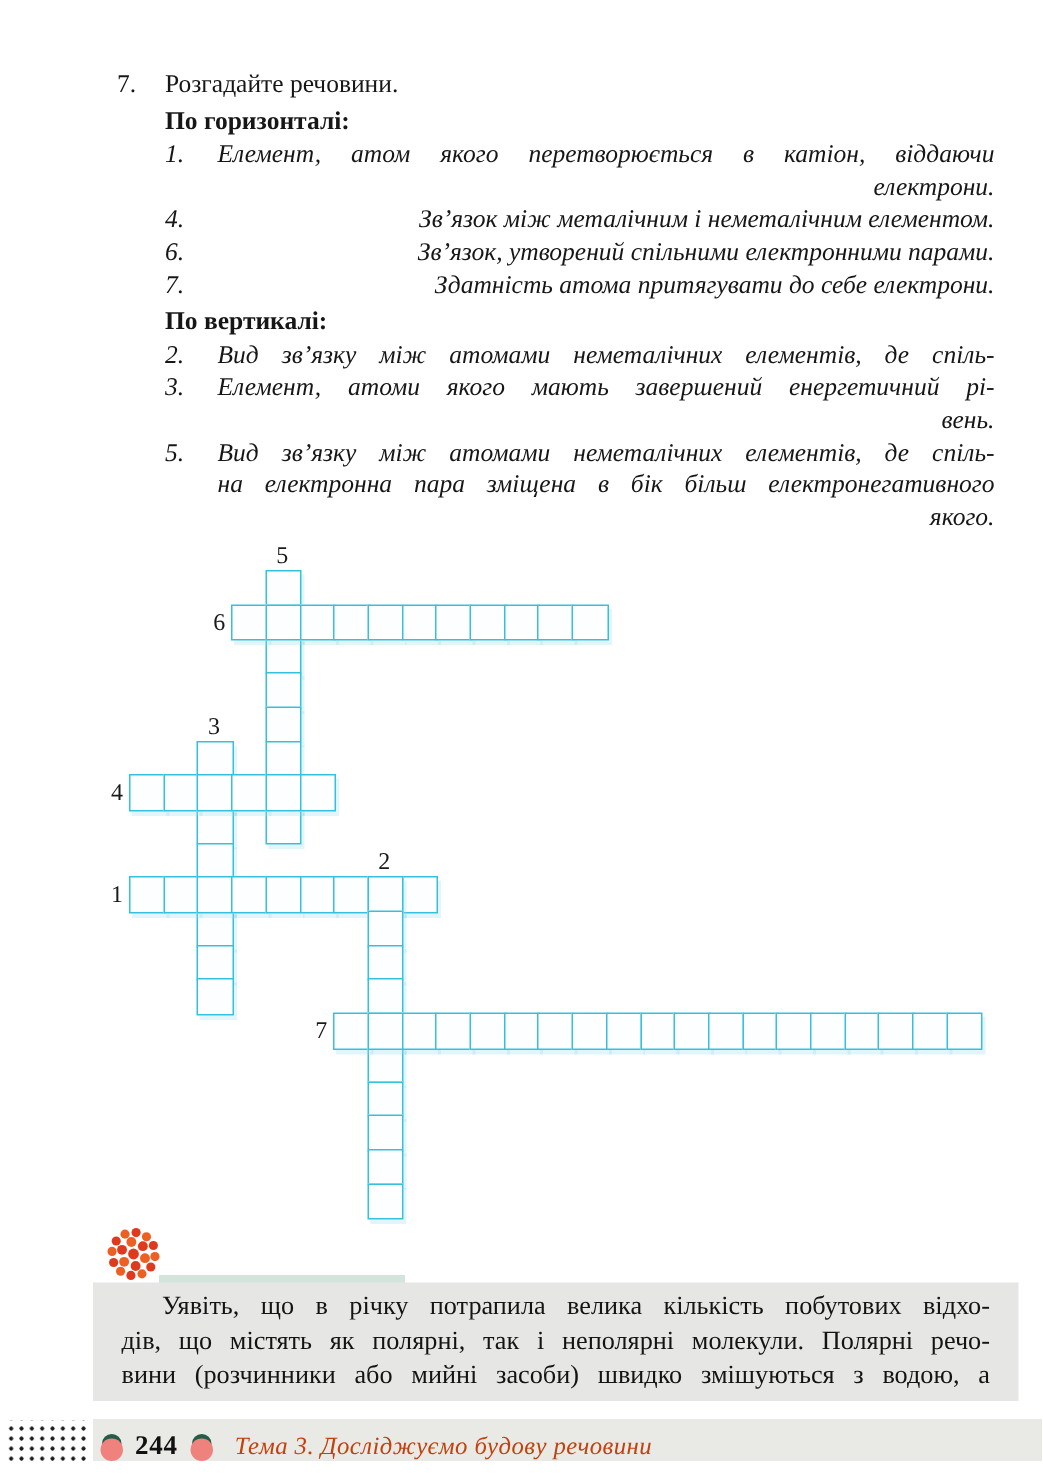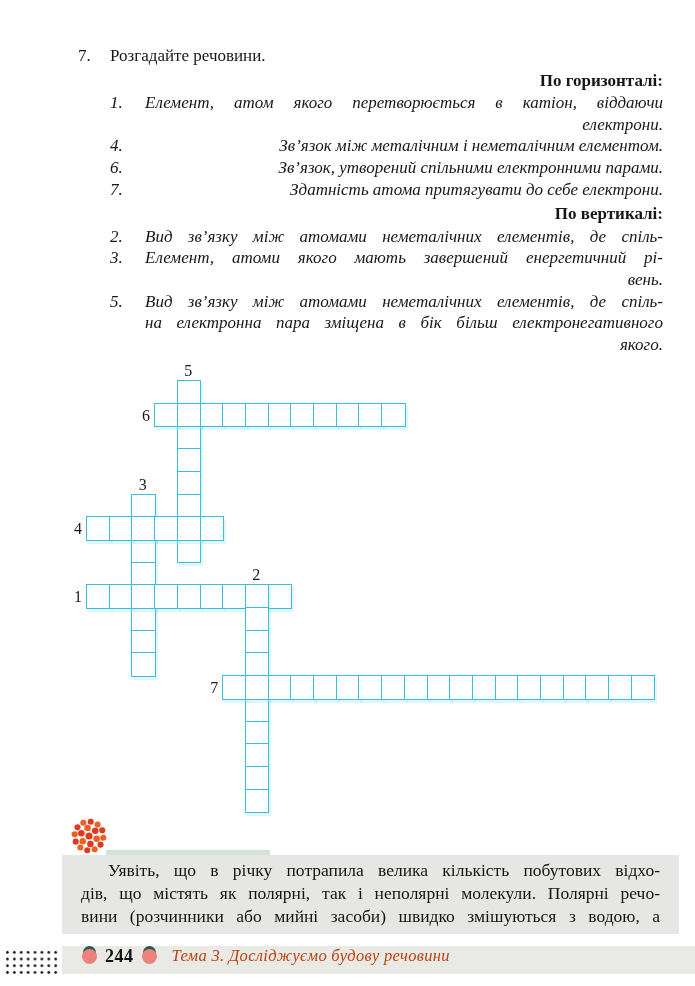--- a/index.html
+++ b/index.html
@@ -4,21 +4,21 @@
 <style>
   html,body{margin:0;padding:0;background:#ffffff;}
   #page{
     position:relative;width:695px;height:986px;background:#ffffff;overflow:hidden;
     font-family:"Liberation Serif", serif;color:#161616;
   }
   
   #clues{position:absolute;left:78px;top:45px;width:585px;font-size:17px;line-height:21.6px;}
   .title-row{display:flex;}
   .title-num{width:32px;flex:0 0 32px;}
-  .sect{margin-left:32px;text-align:right;}
+  .sect{margin-left:32px;}
   .sect-header{font-weight:bold;margin-top:3px;margin-bottom:1px;}
   .clue-row{display:flex;margin-left:32px;}
   .clue-num{width:35px;flex:0 0 35px;font-style:italic;}
   .clue-text{flex:1;font-style:italic;}
   .cl-just{text-align:justify;text-align-last:justify;}
   .cl-last{text-align:right;}
   
   #crossword{position:absolute;left:0;top:0;width:695px;height:986px;pointer-events:none;}
   .cw-cell{
     position:absolute;box-sizing:border-box;border:1.8px solid #35c1de;background:#fdfeff;
@@ -37,21 +37,21 @@
   }
   #paragraph{
     position:absolute;left:62px;top:855px;width:617px;box-sizing:border-box;
     padding:4px 19px 6px 19px;font-size:17.5px;line-height:23px;color:#141414;
   }
   .pline{text-align:justify;text-align-last:justify;}
   .pline.first{text-indent:27px;}
   
   #footer-bar{
     position:absolute;left:62px;top:946px;width:633px;height:28px;
-    display:flex;align-items:flex-start;padding-left:20px;box-sizing:border-box;
+    display:flex;align-items:flex-end;padding-left:5px;box-sizing:border-box;
   }
   #footer-dots{
     position:absolute;left:3px;top:947px;width:57px;height:27px;
     background-image:radial-gradient(circle, #1b1b1b 1.15px, rgba(0,0,0,0) 1.5px);
     background-size:6.9px 6.7px;background-position:1px 2px;
   }
   .berry{position:relative;width:16px;height:18px;flex:0 0 16px;}
   .berry .leaf{position:absolute;left:1px;top:0;width:13px;height:13px;border-radius:50%;background:#235c49;}
   .berry .fruit{position:absolute;left:0;bottom:0;width:15px;height:15px;border-radius:50%;background:#f0827d;}
   #page-num{font-weight:bold;font-size:18px;color:#111;margin:0 8px 0 7px;letter-spacing:0.5px;}

